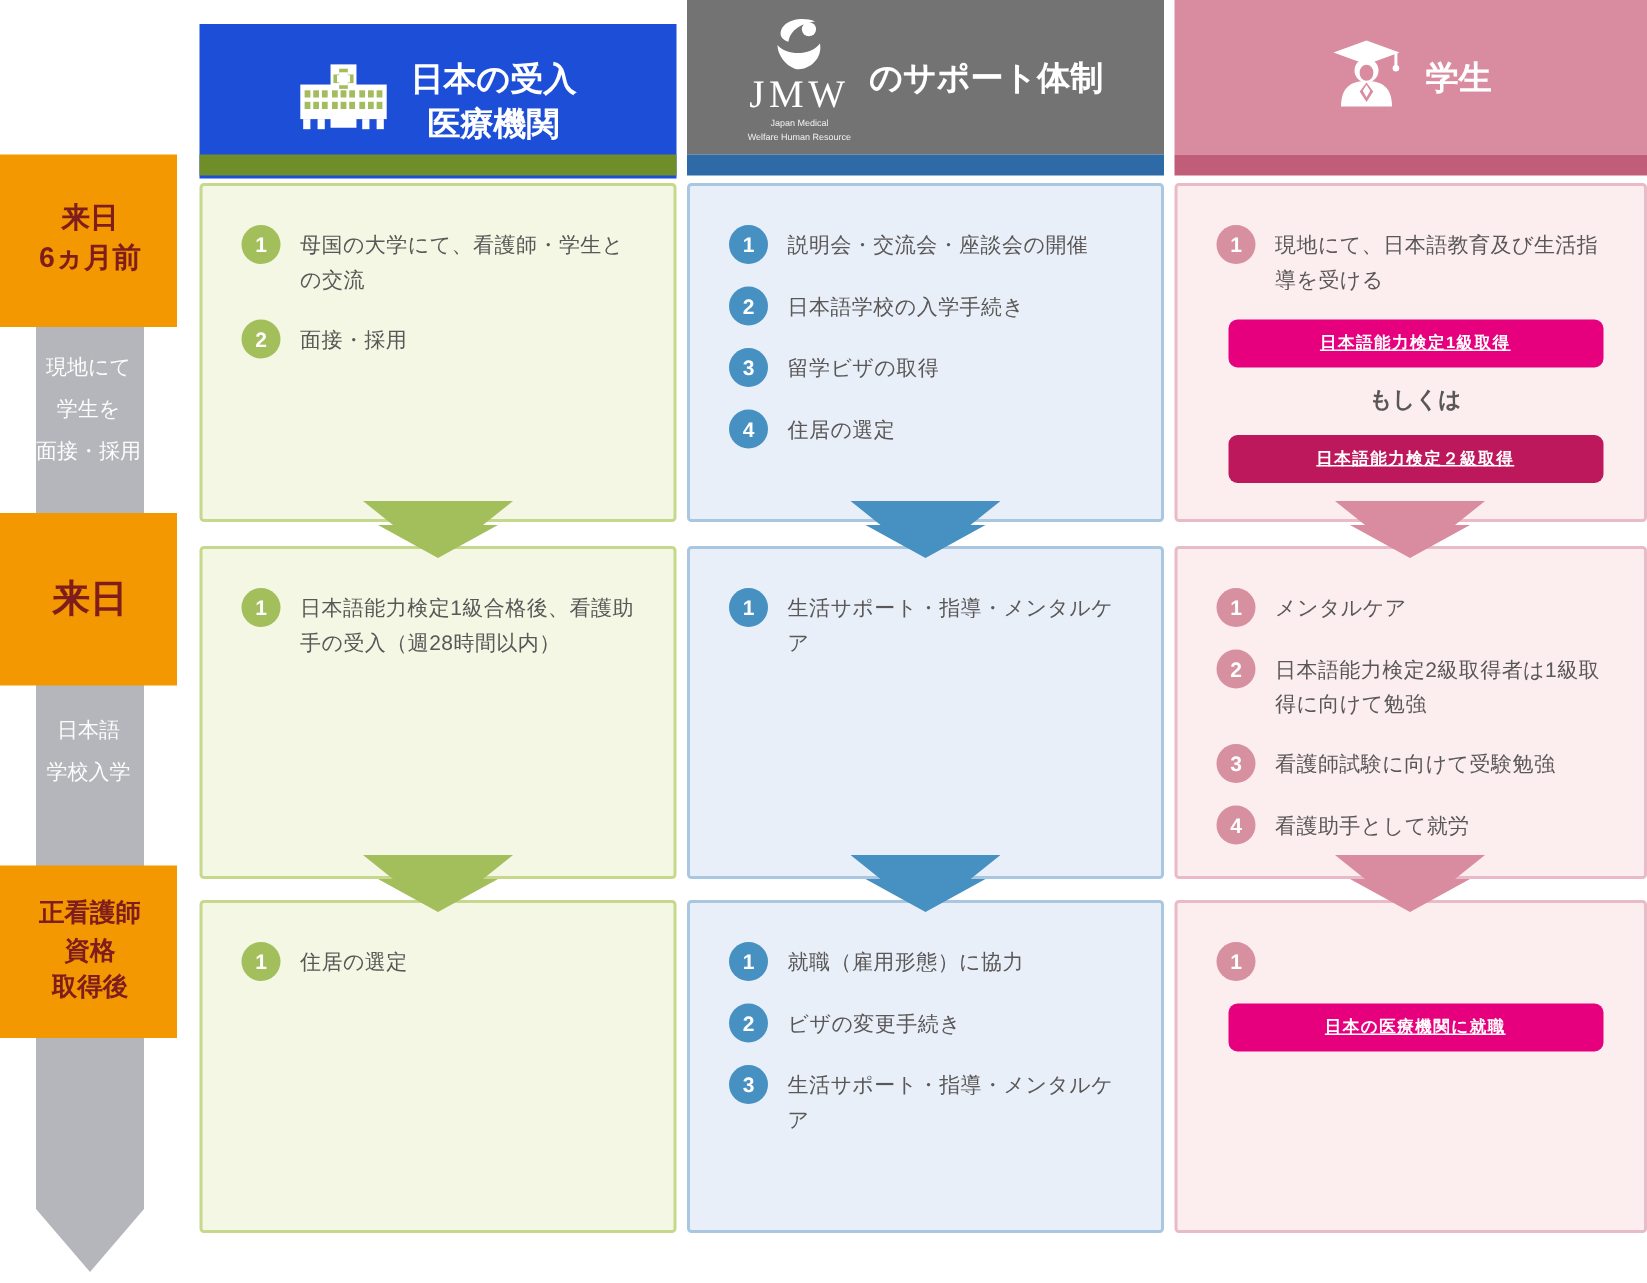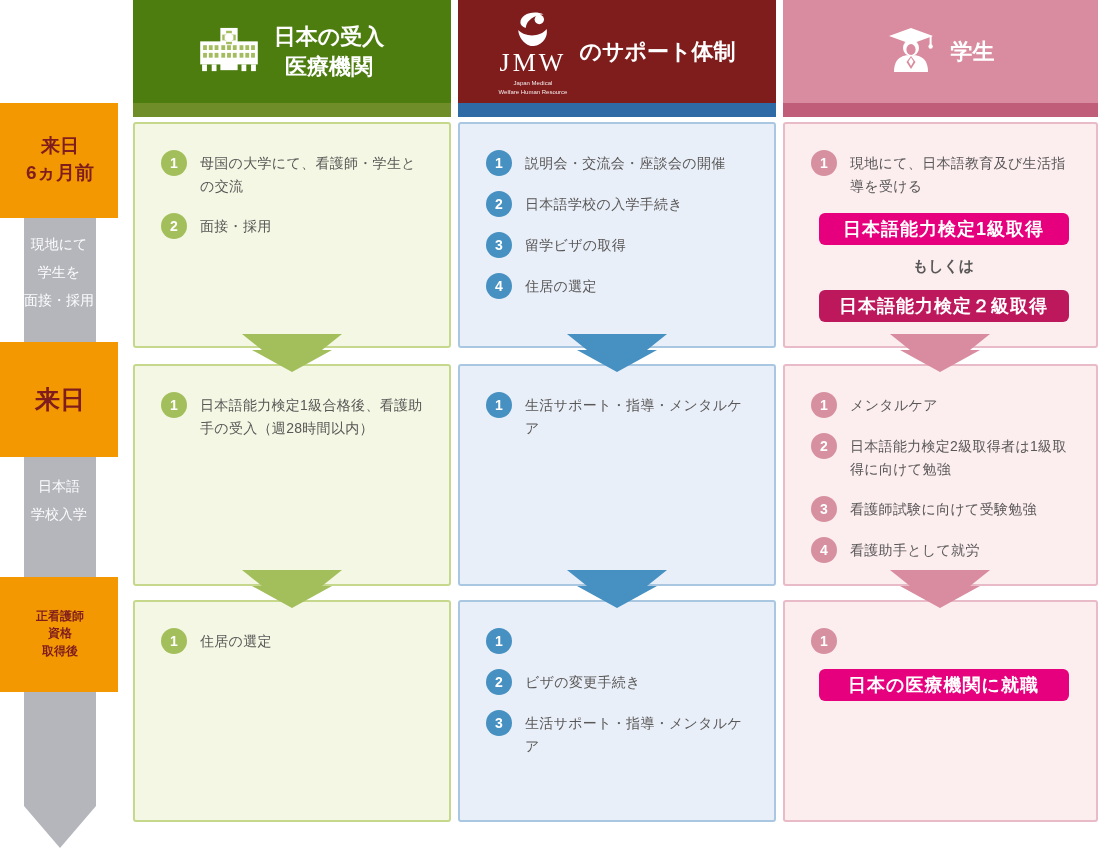--- a/index.html
+++ b/index.html
@@ -20,33 +20,33 @@
   }
   .band{position:absolute;left:0;width:118px;height:115px;background:#f39800;}
   .circleM{
     position:absolute;left:7px;width:106px;height:106px;border-radius:50%;background:#f39800;
     display:flex;align-items:center;justify-content:center;text-align:center;
     color:#7f1d1d;font-weight:bold;
   }
   .circleM .lbl{line-height:1.4;}
   .c1 .lbl{font-size:19px;}
   .c2 .lbl{font-size:25px;}
-  .c3 .lbl{font-size:12px;line-height:1.45;}
+  .c3 .lbl{font-size:17px;line-height:1.45;}
   .rail-sub{
     position:absolute;left:0;width:118px;text-align:center;color:rgba(255,255,255,.96);
     font-size:14px;line-height:2.0;
   }
   
   .hdr{
     position:absolute;top:0;height:103px;display:flex;align-items:center;justify-content:center;
     color:#fff;
   }
   .hdr-title{font-size:22px;font-weight:bold;line-height:1.35;text-align:center;}
-  .hdr-g{background:#4d7c0f;}
-  .hdr-b{background:#7f1d1d;}
+  .hdr-g{background:#1d4ed8;margin-top:16px;}
+  .hdr-b{background:#737373;}
   .hdr-p{background:#d98b9f;}
   .strip{position:absolute;top:103px;height:14px;}
   .strip-g{background:#6f8e29;}
   .strip-b{background:#2e6ba6;}
   .strip-p{background:#c05e7a;}
   .hdr-icon{margin-right:16px;flex-shrink:0;}
   .jmw-logo{display:flex;flex-direction:column;align-items:center;margin-right:12px;margin-top:4px;}
   .jmw-text{font-family:"Liberation Serif","DejaVu Serif",serif;font-size:26px;letter-spacing:3px;line-height:1;margin-top:1px;}
   .jmw-tagline{font-size:6px;line-height:1.5;text-align:center;margin-top:3px;opacity:.9;}
   
@@ -59,21 +59,21 @@
     width:26px;height:26px;border-radius:50%;flex-shrink:0;margin-right:13px;
     color:#fff;font-size:14px;font-weight:bold;text-align:center;line-height:26px;
   }
   .num-g{background:#a3bf5b;}
   .num-b{background:#4690c2;}
   .num-p{background:#d6909f;}
   .txt{font-size:14px;line-height:1.65;padding-top:2px;letter-spacing:.3px;}
   
   .badge{
     width:250px;height:32px;line-height:32px;border-radius:6px;margin:14px auto 0;
-    text-align:center;color:#fff;font-size:18px;font-weight:bold;letter-spacing:1px;
+    text-align:center;color:#fff;font-size:11px;font-weight:bold;letter-spacing:1px;text-decoration:underline;
   }
   .badge-magenta{background:#e6007e;}
   .badge-muted{background:#be185d;}
   .or-text{margin:12px auto 0;text-align:center;font-size:15px;font-weight:bold;color:#595757;}
   
   .arrow{position:absolute;width:100px;height:38px;z-index:5;}
 </style>
 </head>
 <body>
 
@@ -253,20 +253,21 @@
   <div class="box box-g" style="left:133px;top:600px;width:318px;height:222px">
     <div class="item">
       <span class="num num-g">1</span>
       <span class="txt">住居の選定</span>
     </div>
   </div>
 
   <div class="box box-b" style="left:458px;top:600px;width:318px;height:222px">
     <div class="item">
       <span class="num num-b">1</span>
+      <span class="txt">就職（雇用形態）に協力</span>
     </div>
     <div class="item">
       <span class="num num-b">2</span>
       <span class="txt">ビザの変更手続き</span>
     </div>
     <div class="item">
       <span class="num num-b">3</span>
       <span class="txt">生活サポート・指導・メンタルケア</span>
     </div>
   </div>

